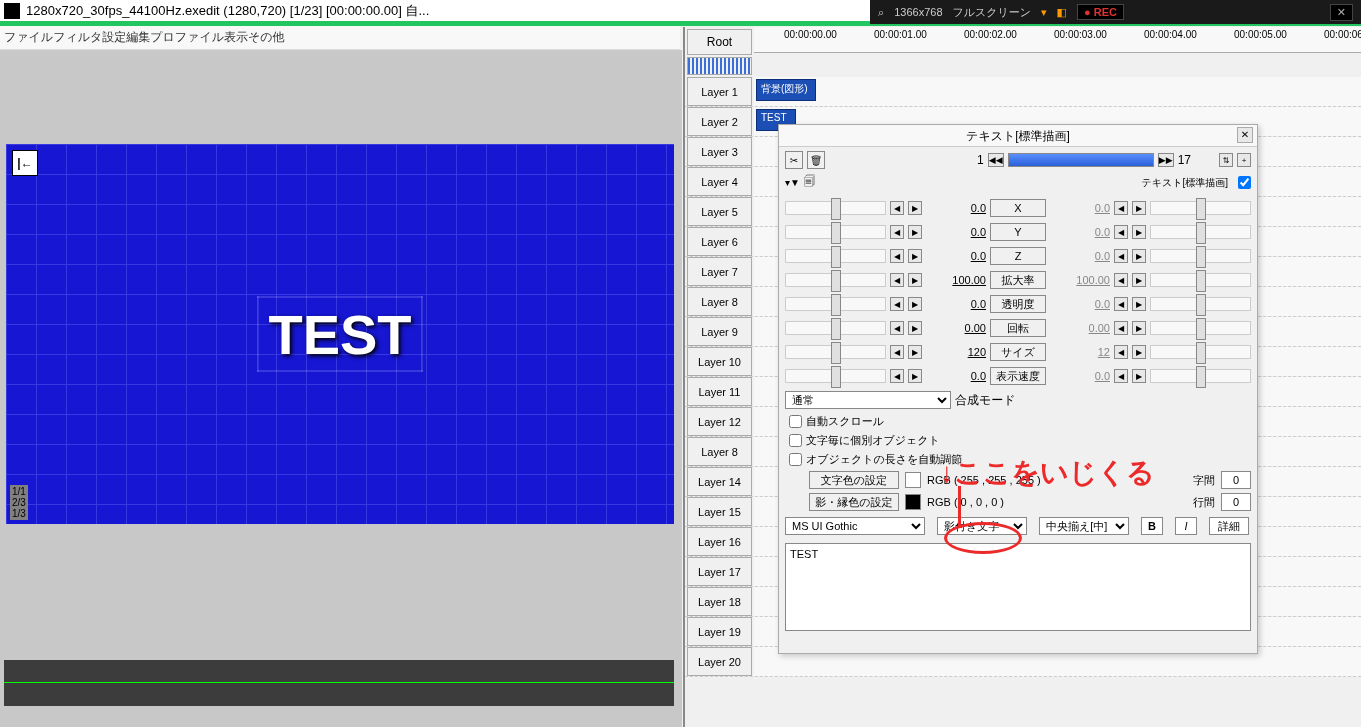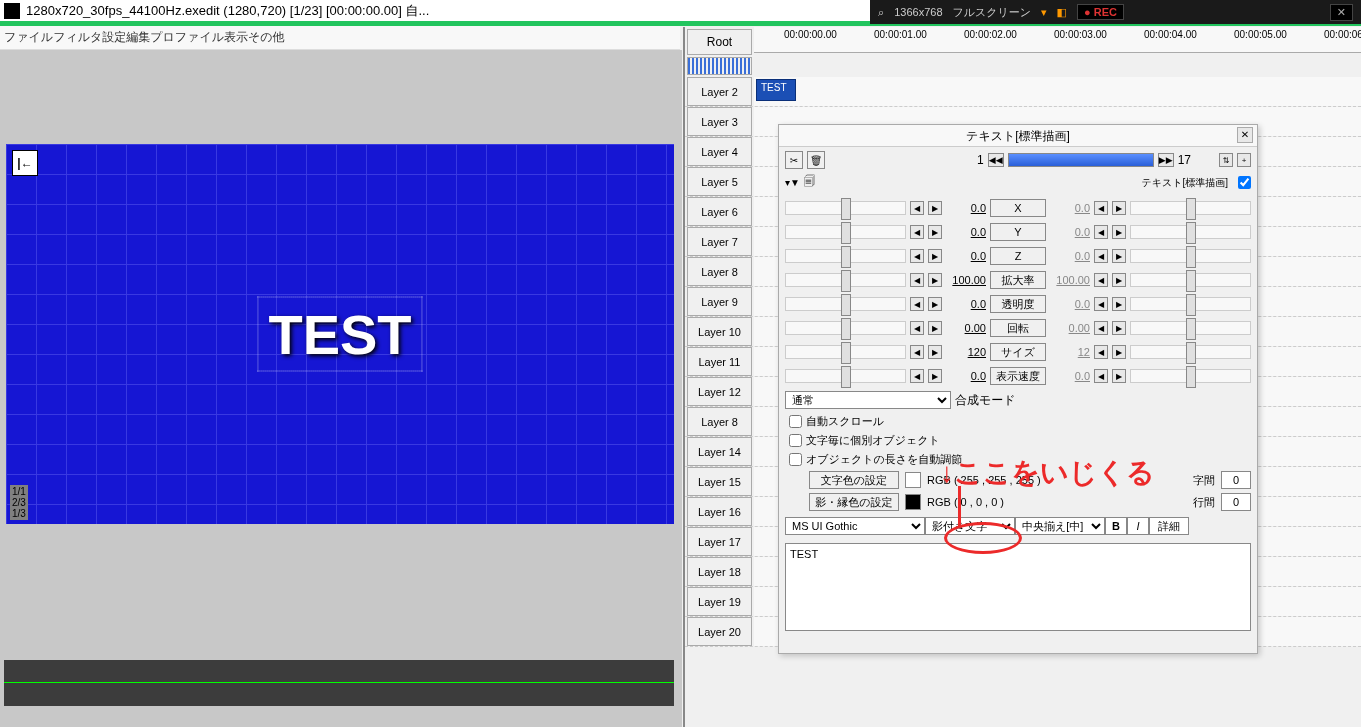--- a/index.html
+++ b/index.html
@@ -41,28 +41,28 @@
 .props .phead .x { position: absolute; right: 4px; top: 2px; width: 16px; height: 16px; border: 1px solid #aaa; background: #e8e8e8; font-size: 10px; display: flex; align-items: center; justify-content: center; }
 .props .timerow { display: flex; align-items: center; padding: 4px 6px; gap: 4px; }
 .props .timerow .del-icon { width: 18px; height: 18px; border: 1px solid #888; display: flex; align-items: center; justify-content: center; font-size: 10px; }
 .props .timerow .timebar { flex: 1; height: 14px; background: linear-gradient(#5a8fff, #2a5fd8); border: 1px solid #888; }
 .props .timerow .arrows { width: 16px; height: 14px; border: 1px solid #888; background: #e8e8e8; font-size: 9px; display: flex; align-items: center; justify-content: center; }
 .props .sub-label { font-size: 10px; text-align: right; padding: 0 6px; }
 .props .param-row { display: flex; align-items: center; padding: 2px 6px; gap: 4px; height: 24px; }
 .props .slider-track { flex: 1; height: 14px; border: 1px solid #ccc; background: #f8f8f8; position: relative; }
 .props .slider-track::before { content: ""; position: absolute; left: 50%; top: -4px; width: 8px; height: 20px; background: #e0e0e0; border: 1px solid #888; transform: translateX(-50%); }
 .props .ab { width: 14px; height: 14px; border: 1px solid #888; background: #e8e8e8; font-size: 8px; display: flex; align-items: center; justify-content: center; }
-.props .val { width: 40px; text-align: right; font-size: 11px; text-decoration: underline; }
+.props .val { width: 40px; text-align: right; font-size: 11px; text-decoration: underline; margin-left: 20px; }
 .props .val.g { color: #888; }
 .props .pbtn { width: 56px; height: 18px; border: 1px solid #888; background: #f0f0f0; font-size: 11px; text-align: center; line-height: 16px; }
 .props .sel { border: 1px solid #888; background: #fff; font-size: 11px; padding: 1px 2px; height: 18px; }
 .props .check-row { padding: 2px 10px; font-size: 11px; display: flex; align-items: center; gap: 4px; }
 .props .color-row { display: flex; align-items: center; padding: 2px 6px; gap: 6px; font-size: 11px; }
 .props .color-btn { width: 90px; height: 18px; border: 1px solid #888; background: #f0f0f0; text-align: center; line-height: 16px; }
-.props .font-row { display: flex; align-items: center; padding: 4px 6px; gap: 0; }
+.props .font-row { display: flex; align-items: center; padding: 4px 6px; gap: 12px; }
 .props .tarea { width: calc(100% - 12px); height: 88px; margin: 4px 6px; border: 1px solid #888; background: #fff; padding: 4px; font-size: 11px; resize: none; }
 
 .annotation { position: absolute; left: 940px; top: 454px; color: #ec2a2a; font-size: 28px; font-weight: bold; pointer-events: none; }
 .annotation .circ { position: absolute; left: 4px; top: 68px; width: 78px; height: 32px; border: 3px solid #ec2a2a; border-radius: 50%; }
 .annotation .line { position: absolute; left: 18px; top: 32px; width: 3px; height: 42px; background: #ec2a2a; }
 </style>
 </head>
 <body>
 
 <div class="titlebar">
@@ -115,20 +115,26 @@
       <span class="tick" style="left:92px">00:00:01.00</span>
       <span class="tick" style="left:182px">00:00:02.00</span>
       <span class="tick" style="left:272px">00:00:03.00</span>
       <span class="tick" style="left:362px">00:00:04.00</span>
       <span class="tick" style="left:452px">00:00:05.00</span>
       <span class="tick" style="left:542px">00:00:06</span>
     </div>
   </div>
   <div class="tl-waver"></div>
   <div class="layers" id="layers">
+      <div class="layer-row">
+        <div class="layer-label">Layer 1</div>
+        <div class="layer-track">
+          <div class="clip" style="left: 2px; width: 60px;">背景(図形)</div>
+        </div>
+      </div>
       <div class="layer-row">
         <div class="layer-label">Layer 2</div>
         <div class="layer-track">
           <div class="clip" style="left: 2px; width: 40px;">TEST</div>
         </div>
       </div>
       <div class="layer-row">
         <div class="layer-label">Layer 3</div>
         <div class="layer-track"></div>
       </div>

